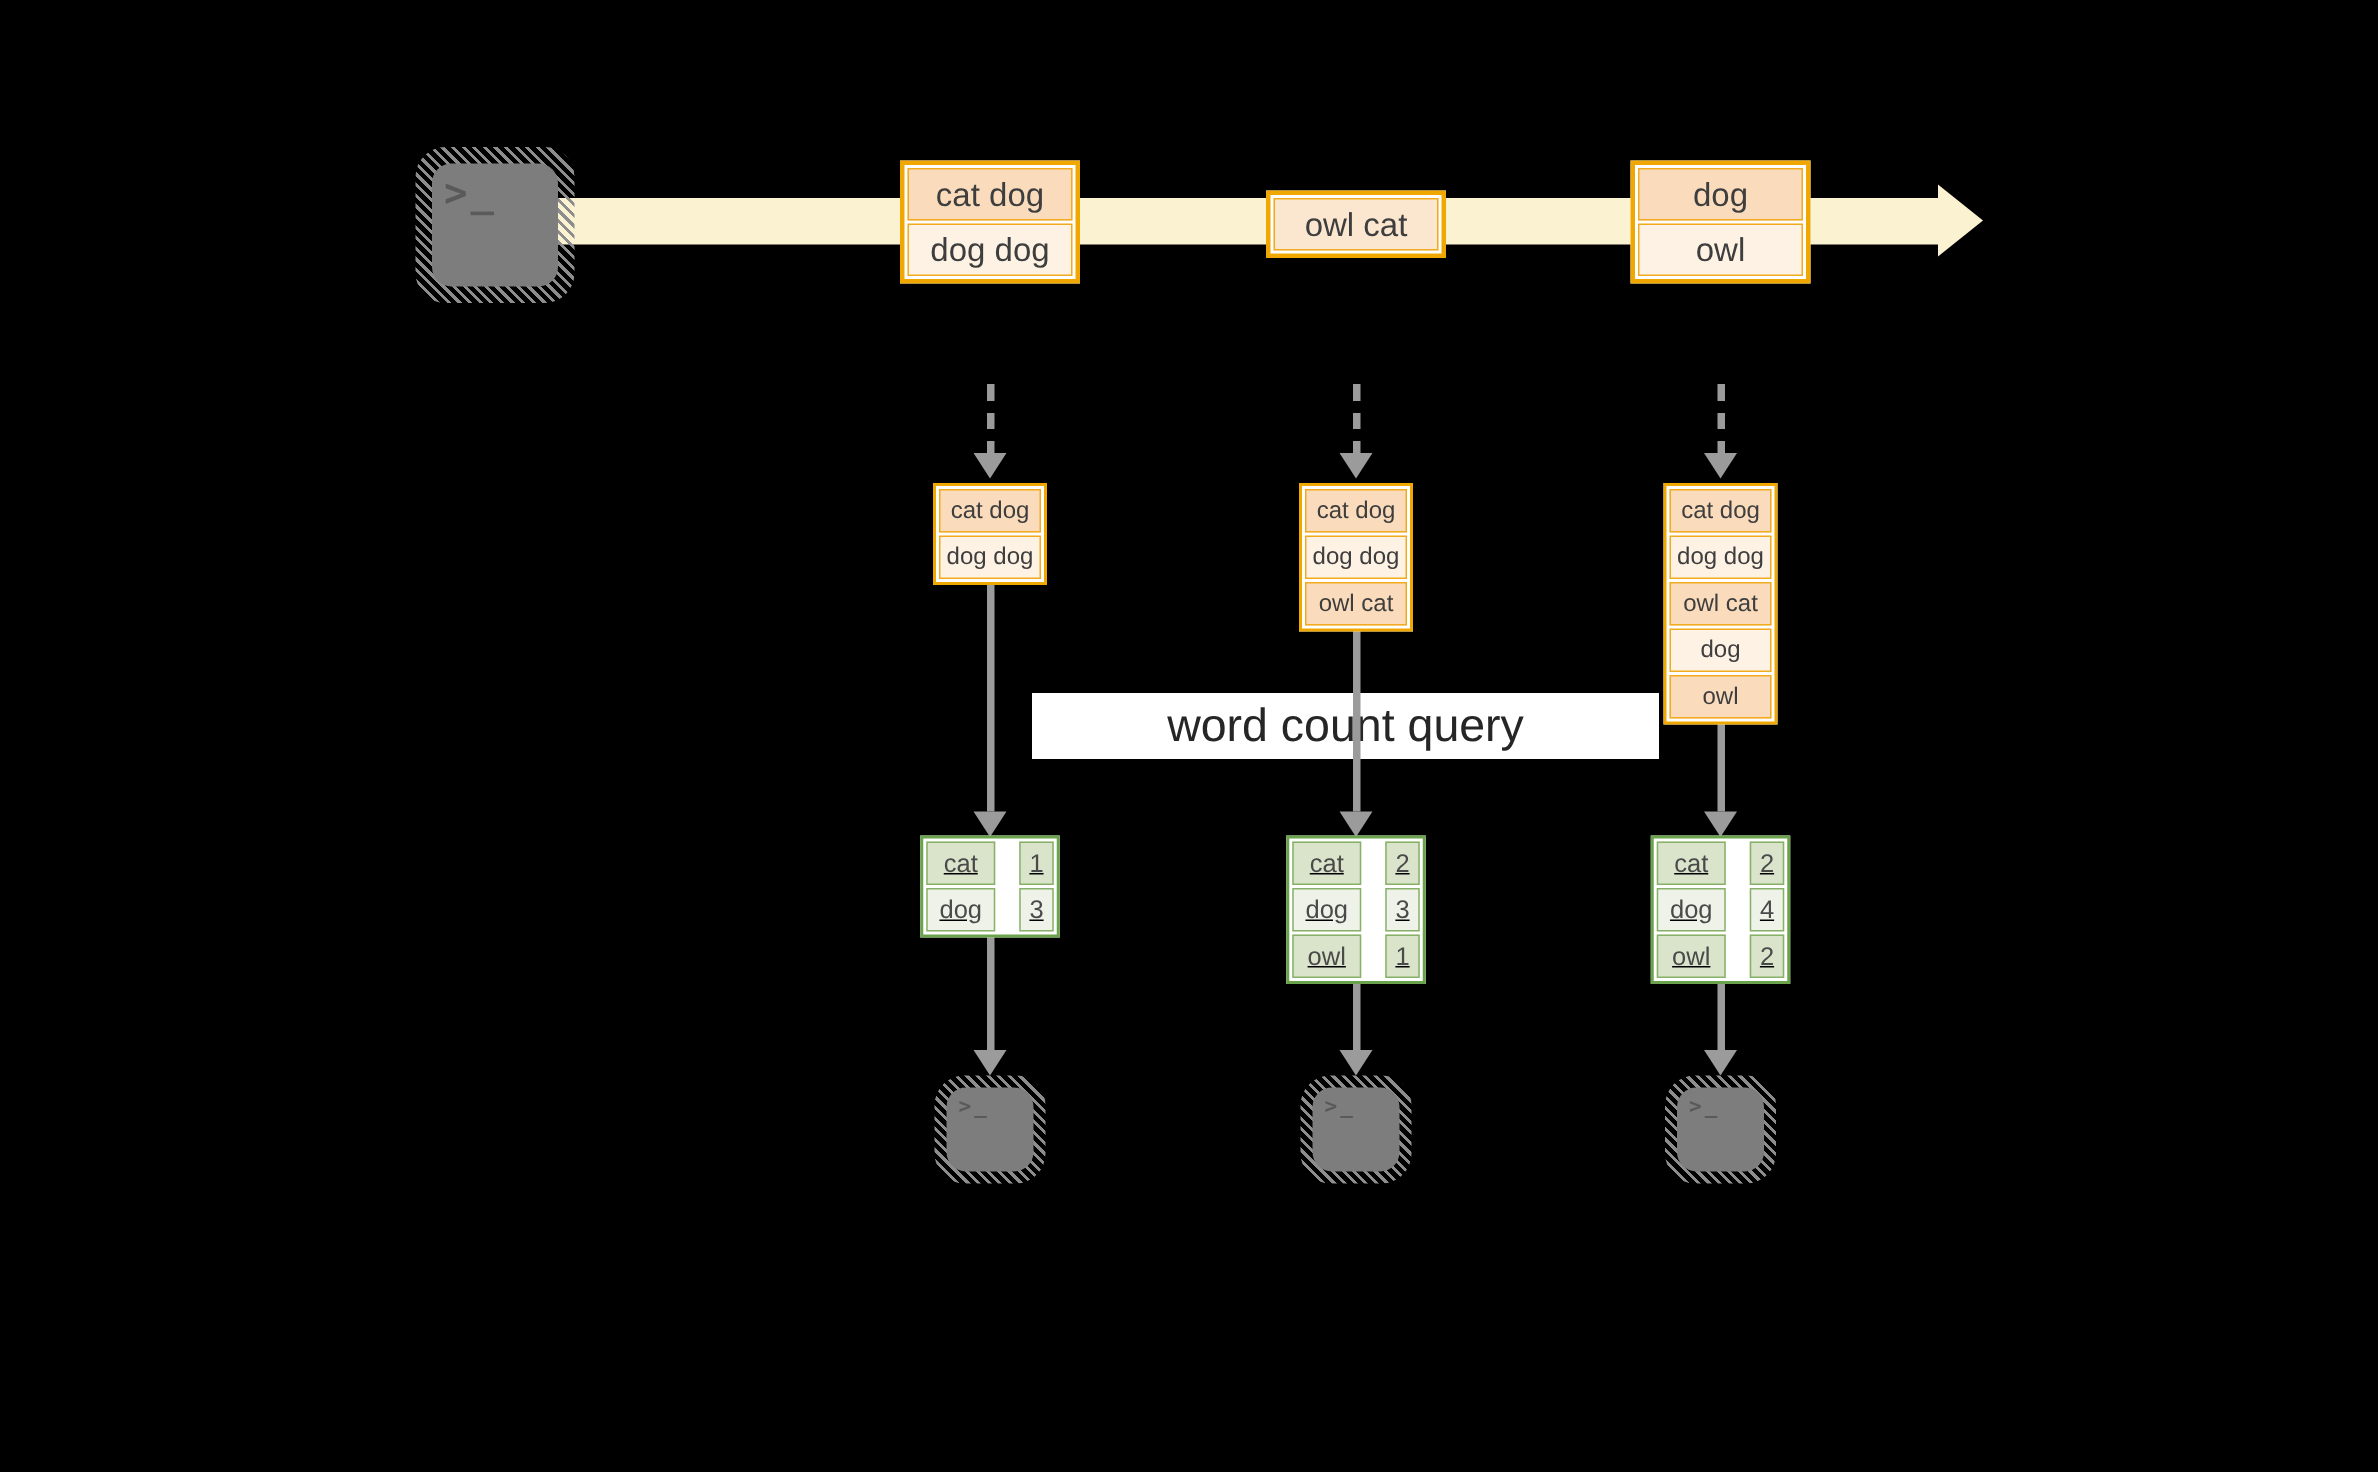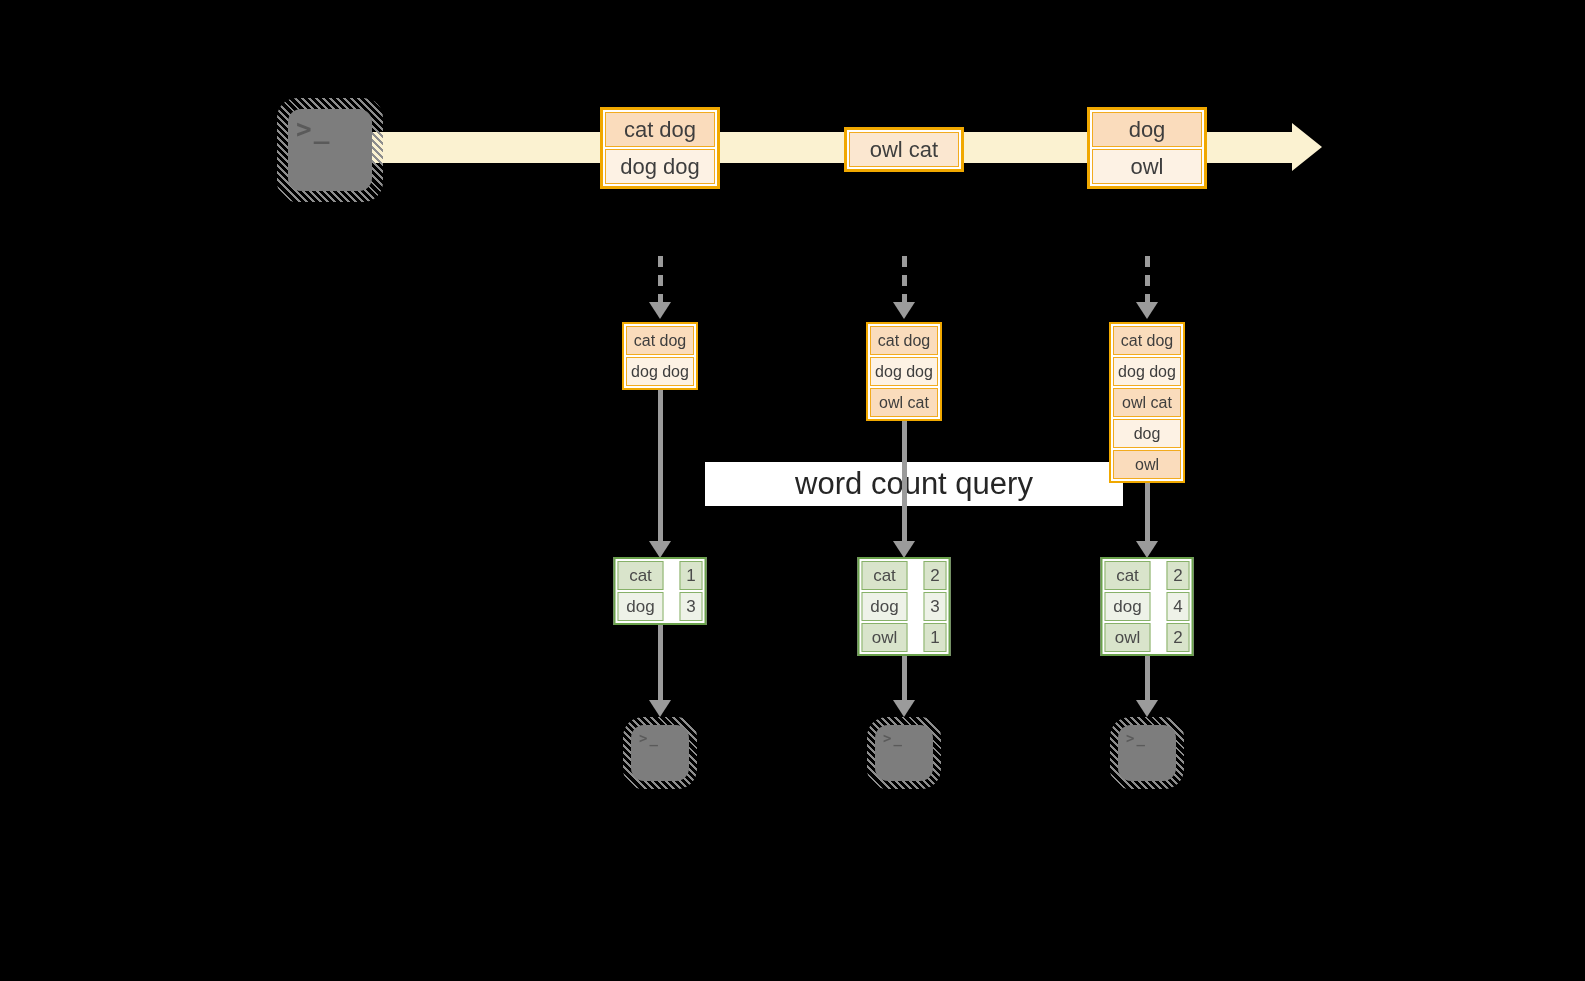--- a/index.html
+++ b/index.html
@@ -22,27 +22,27 @@
 
   
   .dash-line{position:absolute;width:5px;z-index:2;
              background:repeating-linear-gradient(to bottom,#9b9b9b 0 11px,transparent 11px 19px);}
   .solid-line{position:absolute;width:5px;background:#9b9b9b;z-index:2;}
   .head-down{position:absolute;width:0;height:0;z-index:2;
              border-left:11px solid transparent;border-right:11px solid transparent;
              border-top:17px solid #9b9b9b;}
 
   
-  .qbar{position:absolute;left:705px;top:462px;width:418px;height:44px;background:#fff;z-index:1;
+  .qbar{position:absolute;left:688px;top:462px;width:418px;height:44px;background:#fff;z-index:1;
         text-align:center;line-height:44px;font-size:31px;color:#262626;}
 
   
   .gtable{position:absolute;transform:translateX(-50%);background:#fff;border:2px solid #6ba24c;
           padding:2px;display:flex;flex-direction:column;gap:2px;z-index:3;}
-  .grow{display:flex;gap:16px;}
+  .grow{display:flex;gap:16px;text-decoration:underline;}
   .gcell{border:1px solid #87b169;height:27px;line-height:27px;text-align:center;
          font-size:17px;color:#4a4a4a;}
   .gcell.word{width:44px;}
   .gcell.count{width:21px;}
 
   
   .term{position:absolute;z-index:3;
         background:repeating-linear-gradient(45deg,#8d8d8d 0 2px,transparent 2px 5px);
         border-radius:20px;}
   .term .body{position:absolute;background:#7d7d7d;border-radius:13px;}

